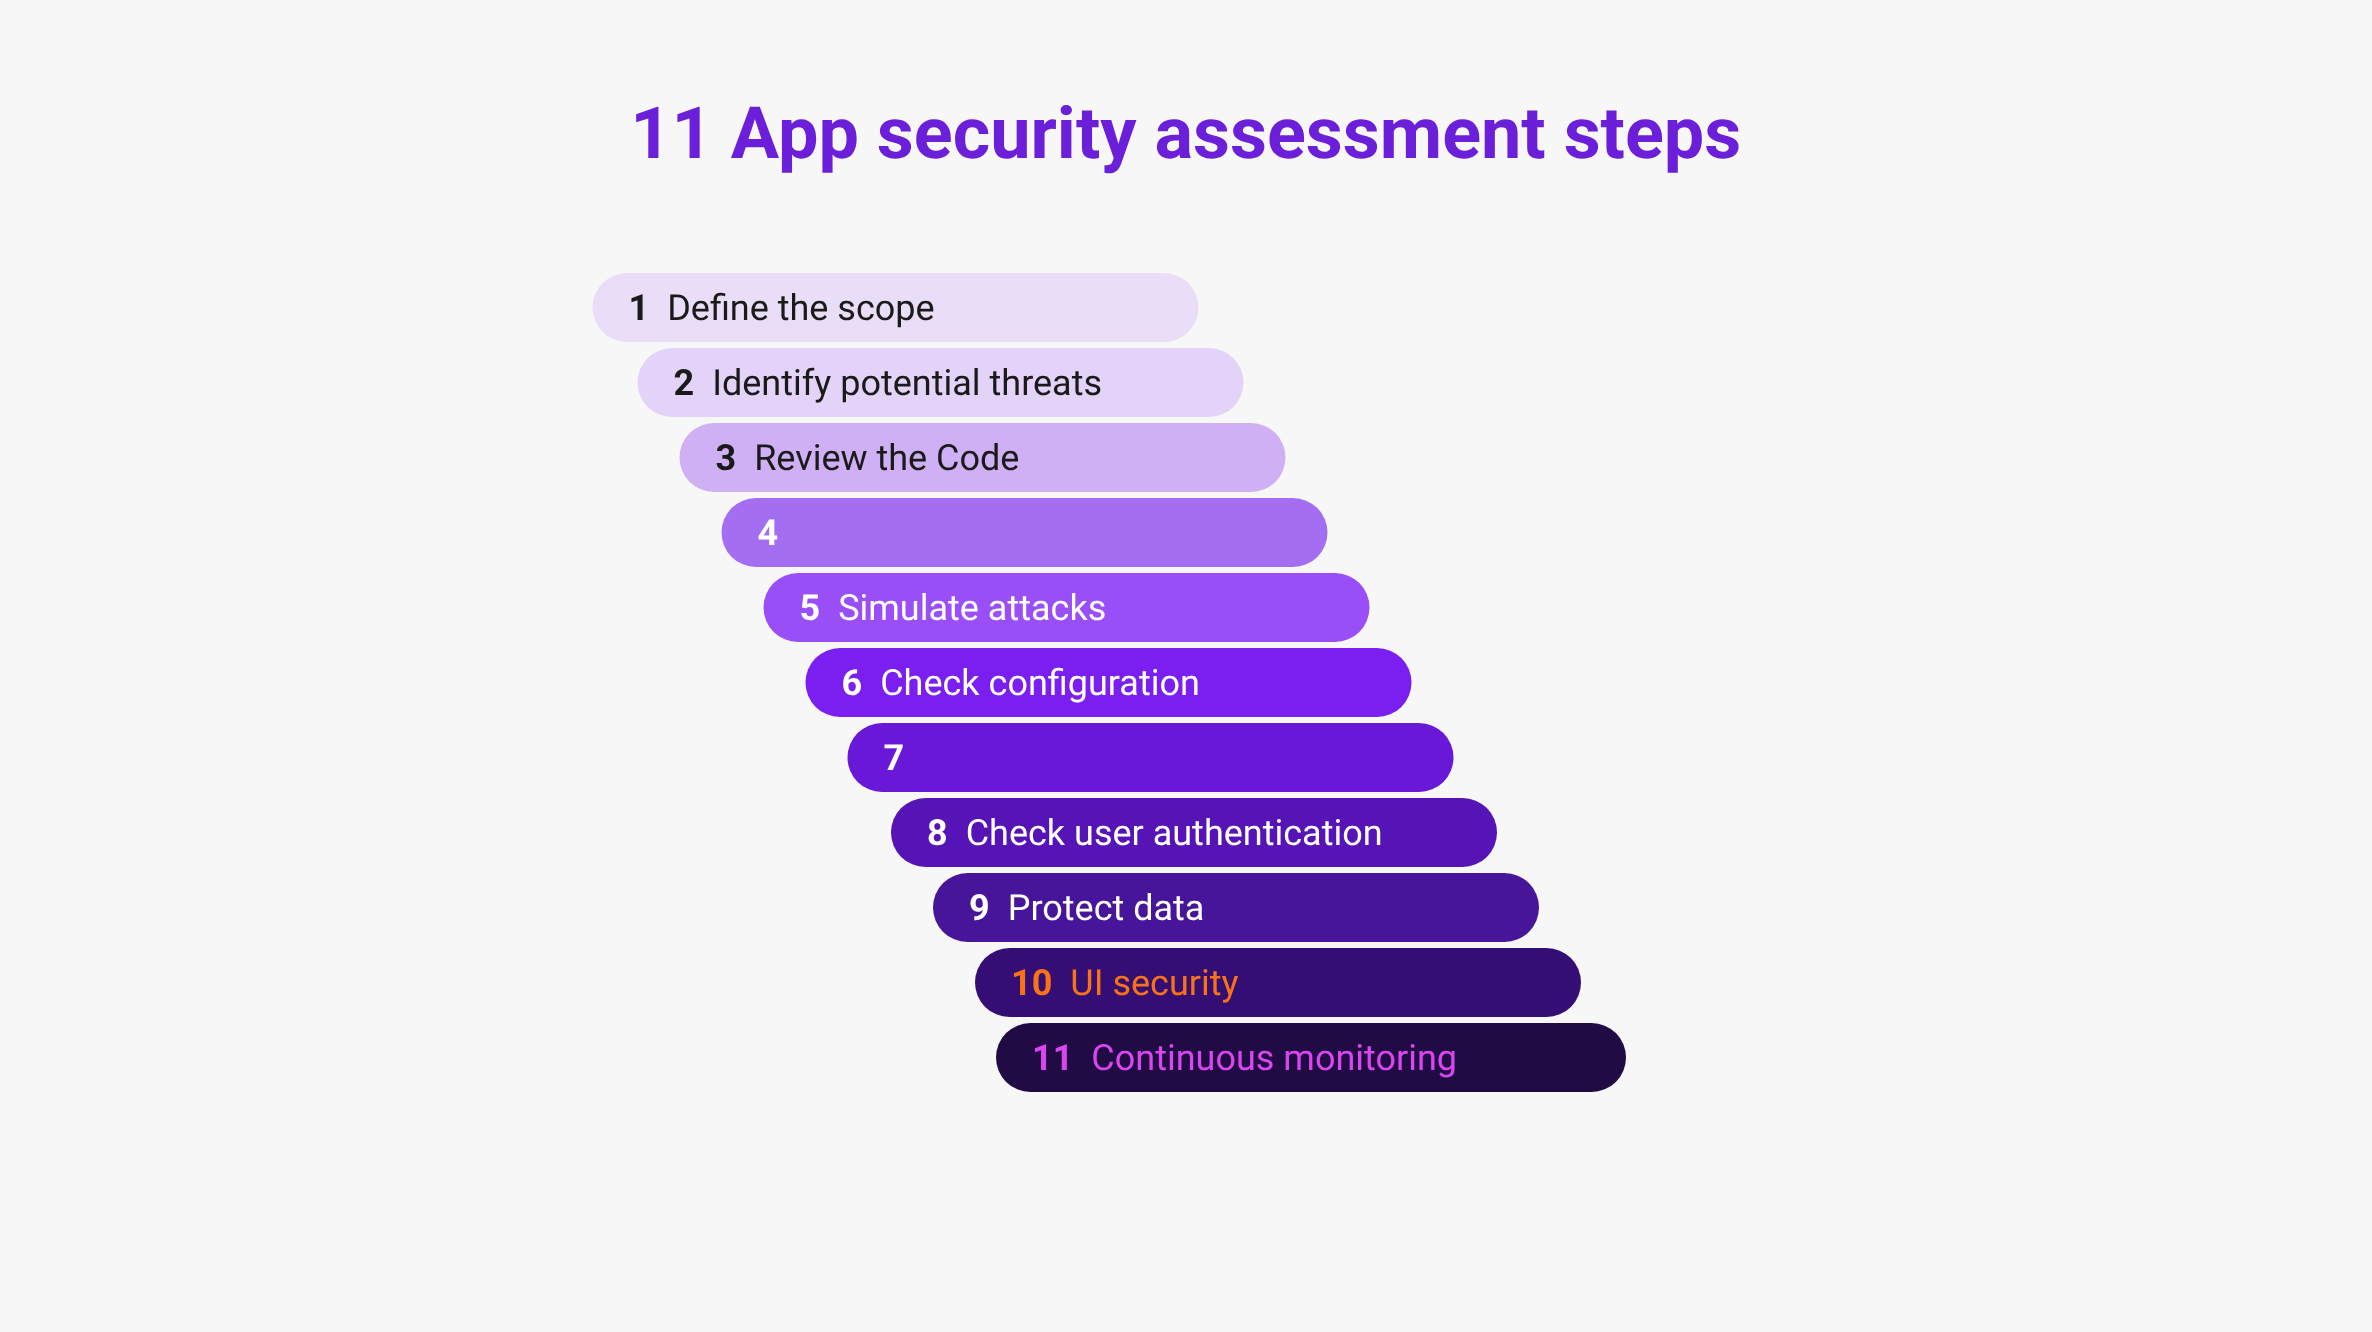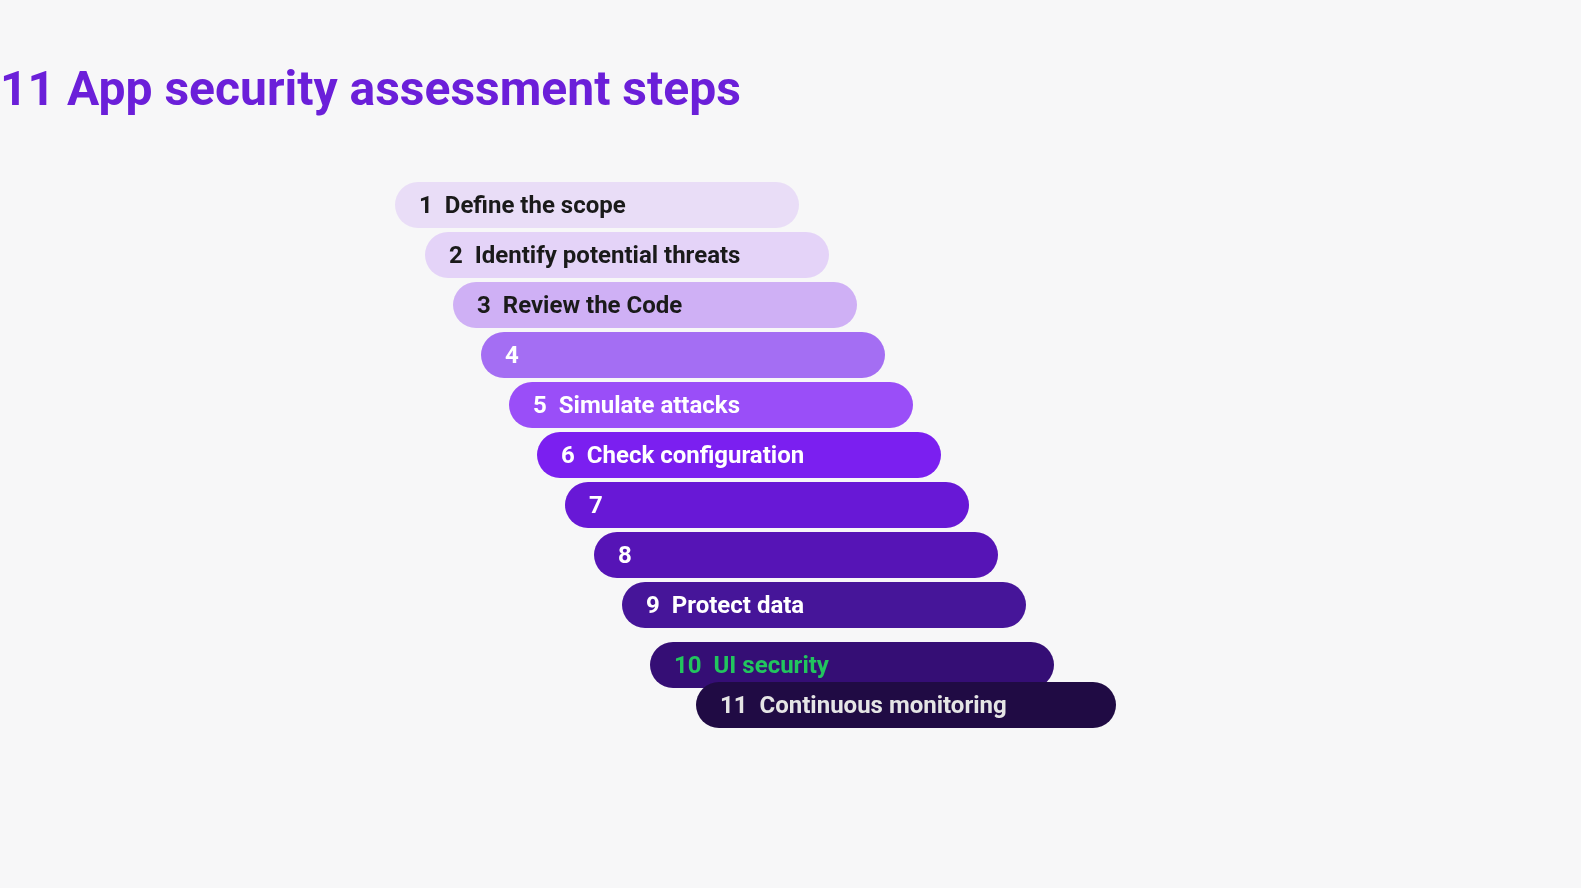--- a/index.html
+++ b/index.html
@@ -8,21 +8,21 @@
       box-sizing: border-box;
     }
     body {
       width: 1581px;
       height: 888px;
       background: #f7f7f8;
       font-family: -apple-system, BlinkMacSystemFont, "Segoe UI", Roboto, "Helvetica Neue", Arial, sans-serif;
       padding-top: 60px;
     }
     .title {
-      text-align: left;
+      text-align: center;
       font-size: 48px;
       font-weight: 700;
       color: #6b1fd9;
       margin-bottom: 65px;
     }
     .steps-container {
       position: relative;
       width: 100%;
     }
     .step {
@@ -34,34 +34,34 @@
       padding-left: 24px;
       padding-right: 28px;
       font-size: 24px;
       white-space: nowrap;
     }
     .step-number {
       font-weight: 700;
       margin-right: 12px;
     }
     .step-label {
-      font-weight: 700;
+      font-weight: 400;
     }
     
     .step-1  { left: 395px; top: 0px;   background: #e9ddf7; color: #1a1a1a; width: 404px; }
     .step-2  { left: 425px; top: 50px;  background: #e4d3f8; color: #1a1a1a; width: 404px; }
     .step-3  { left: 453px; top: 100px; background: #cfb0f5; color: #1a1a1a; width: 404px; }
     .step-4  { left: 481px; top: 150px; background: #a46ef3; color: #ffffff; width: 404px; }
     .step-5  { left: 509px; top: 200px; background: #9a4ef8; color: #ffffff; width: 404px; }
     .step-6  { left: 537px; top: 250px; background: #7b1ff0; color: #ffffff; width: 404px; }
     .step-7  { left: 565px; top: 300px; background: #6818d6; color: #ffffff; width: 404px; }
     .step-8  { left: 594px; top: 350px; background: #5614b6; color: #ffffff; width: 404px; }
     .step-9  { left: 622px; top: 400px; background: #461599; color: #ffffff; width: 404px; }
-    .step-10 { left: 650px; top: 450px; background: #350e75; color: #22c55e; width: 404px; margin-top: 10px; }
-    .step-11 { left: 696px; top: 500px; background: #200b44; color: #e5e5e5; width: 420px; }
+    .step-10 { left: 650px; top: 450px; background: #350e75; color: #f97316; width: 404px; }
+    .step-11 { left: 664px; top: 500px; background: #200b44; color: #d946ef; width: 420px; }
   </style>
 </head>
 <body>
 
 <h1 class="title">11 App security assessment steps</h1>
 
 <div class="steps-container">
 
   <div class="step step-1">
     <span class="step-number">1</span>
@@ -91,20 +91,21 @@
     <span class="step-number">6</span>
     <span class="step-label">Check configuration</span>
   </div>
 
   <div class="step step-7">
     <span class="step-number">7</span>
   </div>
 
   <div class="step step-8">
     <span class="step-number">8</span>
+    <span class="step-label">Check user authentication</span>
   </div>
 
   <div class="step step-9">
     <span class="step-number">9</span>
     <span class="step-label">Protect data</span>
   </div>
 
   <div class="step step-10">
     <span class="step-number">10</span>
     <span class="step-label">UI security</span>

